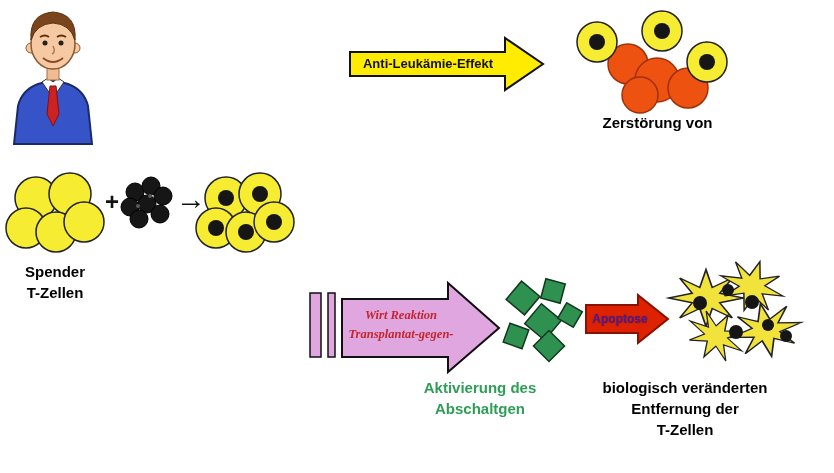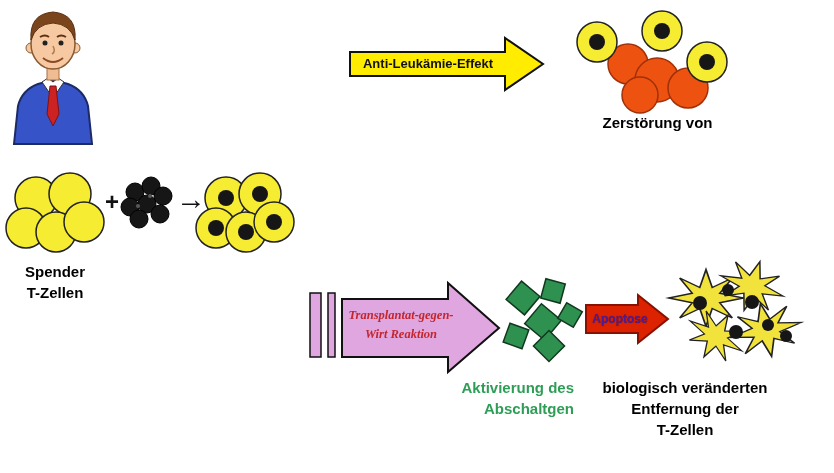--- a/index.html
+++ b/index.html
@@ -160,27 +160,27 @@
 
   <div class="glyph" style="left:172px; top:182px; width:38px; font-size:30px;">→</div>
 
   <div class="lbl" style="left:5px; top:261px; width:100px;">
     <div>Spender</div>
     <div>T-Zellen</div>
   </div>
 
 
   <div class="gvh-label" style="left:336px; top:306px; width:130px;">
+    <div>Wirt Reaktion</div>
     <div>Transplantat-gegen-</div>
-    <div>Wirt Reaktion</div>
   </div>
 
   <div class="apoptose-label" style="left:584px; top:312px; width:72px;">Apoptose</div>
 
-  <div class="lbl green" style="left:414px; top:377px; width:160px;text-align:right;">
+  <div class="lbl green" style="left:400px; top:377px; width:160px;">
     <div>Aktivierung des</div>
     <div>Abschaltgen</div>
   </div>
 
   <div class="lbl" style="left:575px; top:377px; width:220px;">
     <div>biologisch veränderten</div>
     <div>Entfernung der</div>
     <div>T-Zellen</div>
   </div>
 

